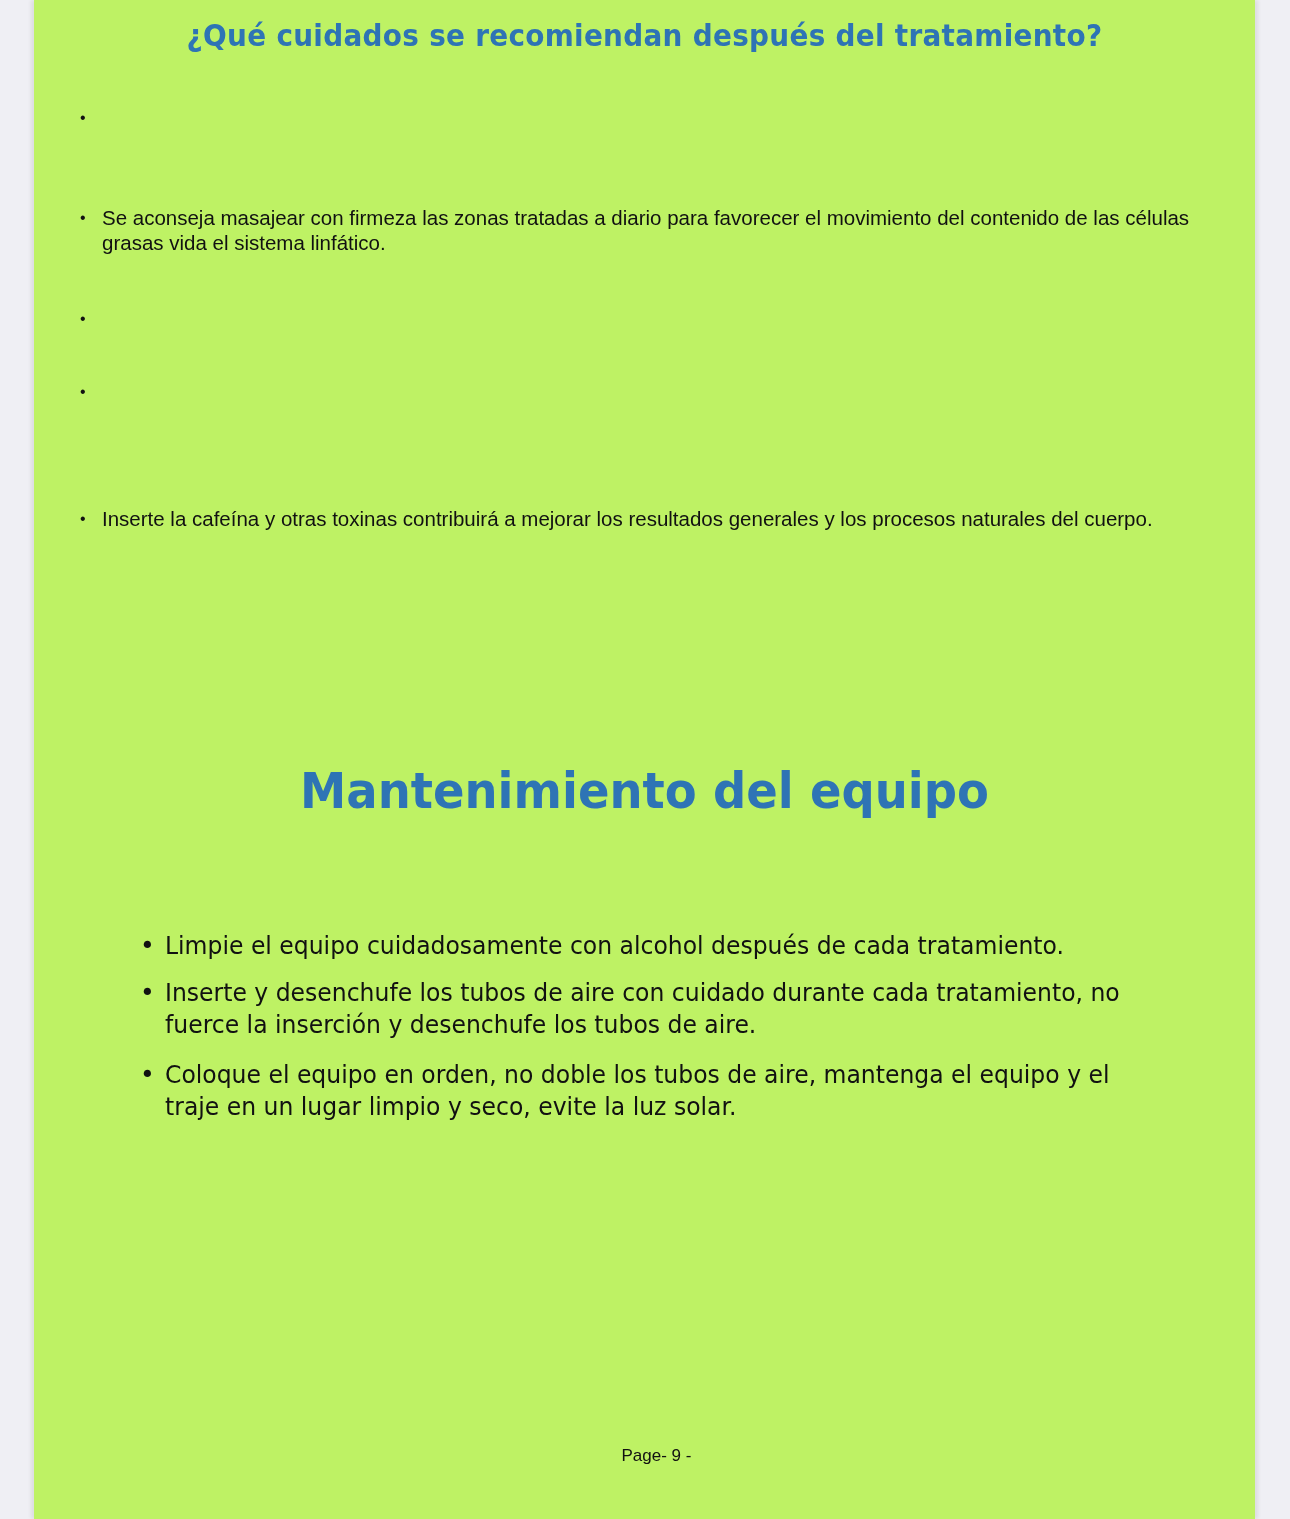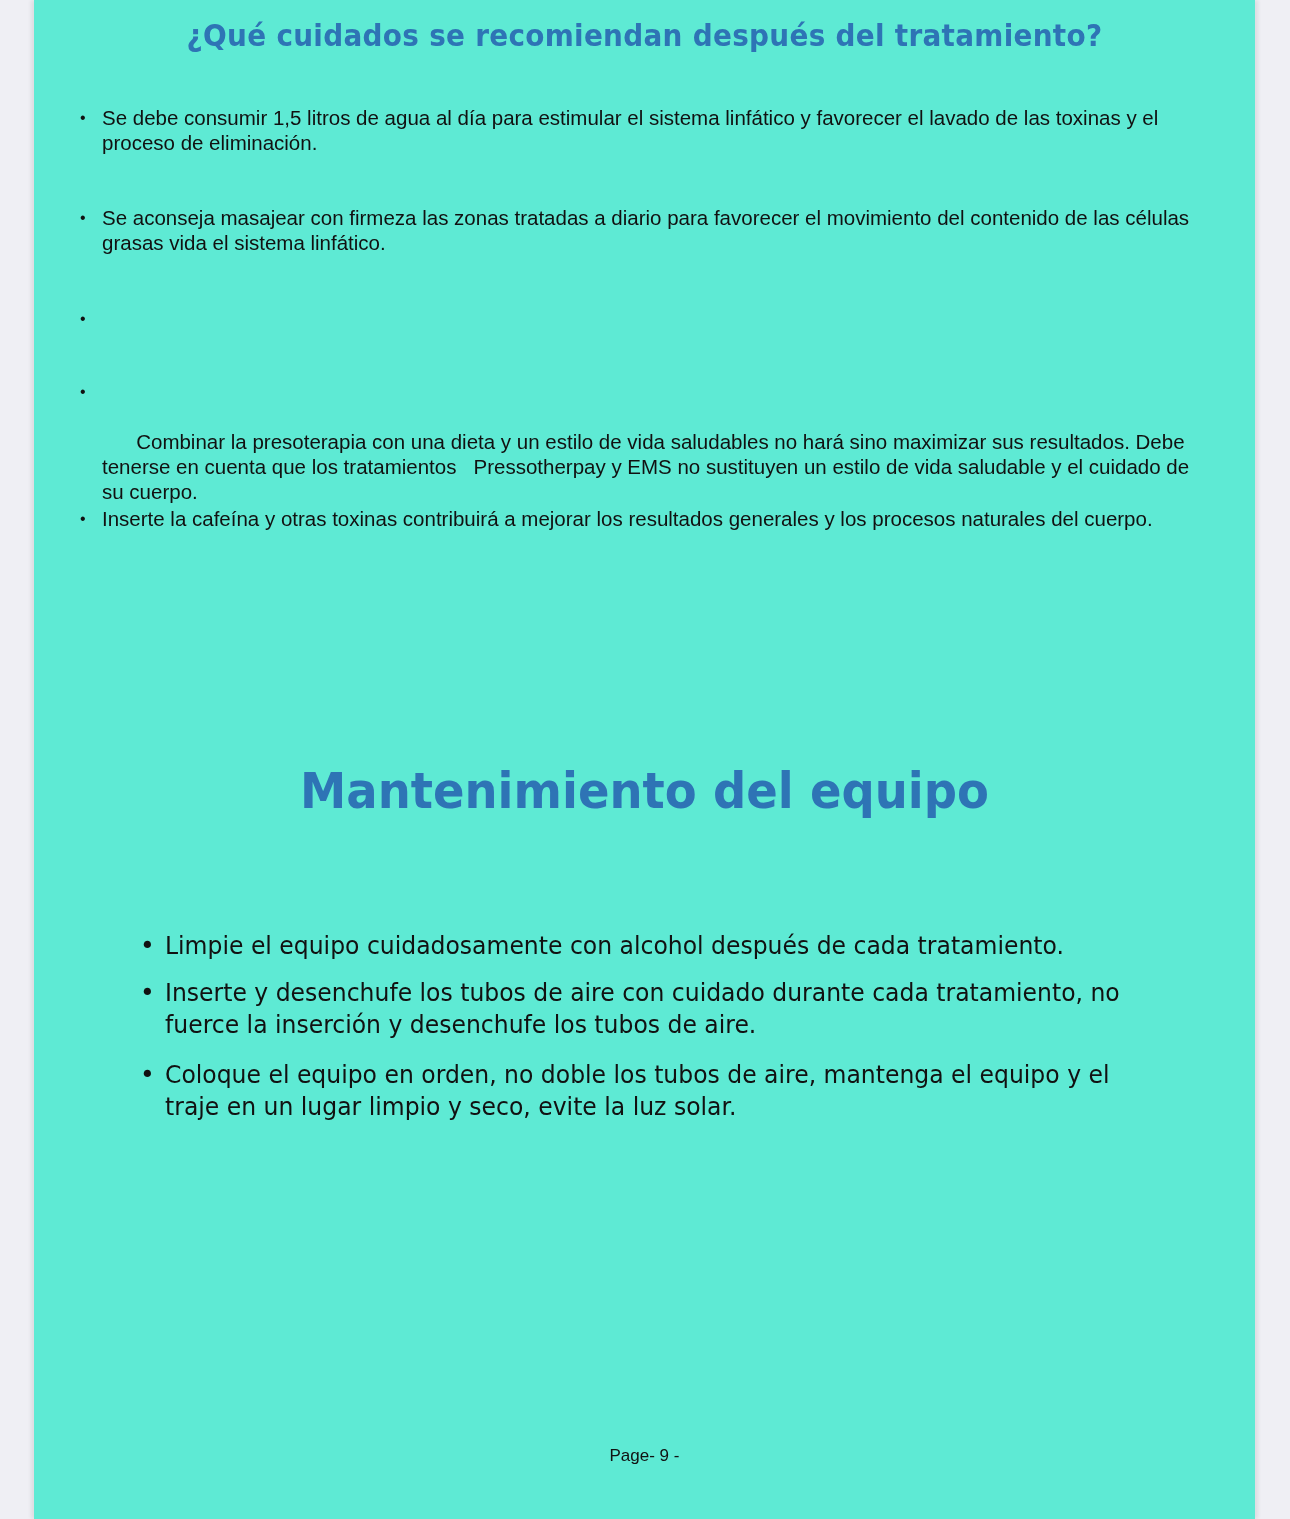--- a/index.html
+++ b/index.html
@@ -12,21 +12,21 @@
       background: #efeff4;
       position: relative;
       overflow: hidden;
     }
     .page {
       position: absolute;
       left: 34px;
       top: 0;
       width: 1221px;
       height: 1519px;
-      background: #5eead4;
+      background: #bef264;
       box-shadow: -3px 0 4px rgba(0,0,0,0.08), 3px 0 4px rgba(0,0,0,0.08);
     }
     .h1 {
       position: absolute;
       left: 0;
       width: 1221px;
       top: 18px;
       text-align: center;
       color: #2e74b5;
       font-family: "DejaVu Sans", sans-serif;
@@ -101,51 +101,49 @@
       top: 0;
     }
     .maint-list li .txt {
       display: inline-block;
       transform: scaleX(0.94);
       transform-origin: left;
       width: 1060px;
     }
     .footer {
       position: absolute;
-      left: 0;
+      left: 12px;
       width: 1221px;
       top: 1446px;
       text-align: center;
       font-family: "Liberation Sans", sans-serif;
       font-size: 17px;
       color: #111;
     }
   </style>
 </head>
 <body>
 
 <div class="page">
 
   <h1 class="h1">¿Qué cuidados se recomiendan después del tratamiento?</h1>
 
   <ul class="care-list">
     <li style="top:0px;">
       <span class="bullet">•</span>
-      <span>Se debe consumir 1,5 litros de agua al día para estimular el sistema linfático y favorecer el lavado de las toxinas y el proceso de eliminación.</span>
     </li>
     <li style="top:100px;">
       <span class="bullet">•</span>
       <span>Se aconseja masajear con firmeza las zonas tratadas a diario para favorecer el movimiento del contenido de las células grasas vida el sistema linfático.</span>
     </li>
     <li style="top:201px;">
       <span class="bullet">•</span>
     </li>
     <li style="top:274px; white-space: pre-wrap;">
       <span class="bullet">•</span>
-      <span>Combinar la presoterapia con una dieta y un estilo de vida saludables no hará sino maximizar sus resultados. Debe tenerse en cuenta que los tratamientos   Pressotherpay y EMS no sustituyen un estilo de vida saludable y el cuidado de su cuerpo.</span>
     </li>
     <li style="top:401px;">
       <span class="bullet">•</span>
       <span>Inserte la cafeína y otras toxinas contribuirá a mejorar los resultados generales y los procesos naturales del cuerpo.</span>
     </li>
   </ul>
 
   <h2 class="h2">Mantenimiento del equipo</h2>
 
   <ul class="maint-list">

